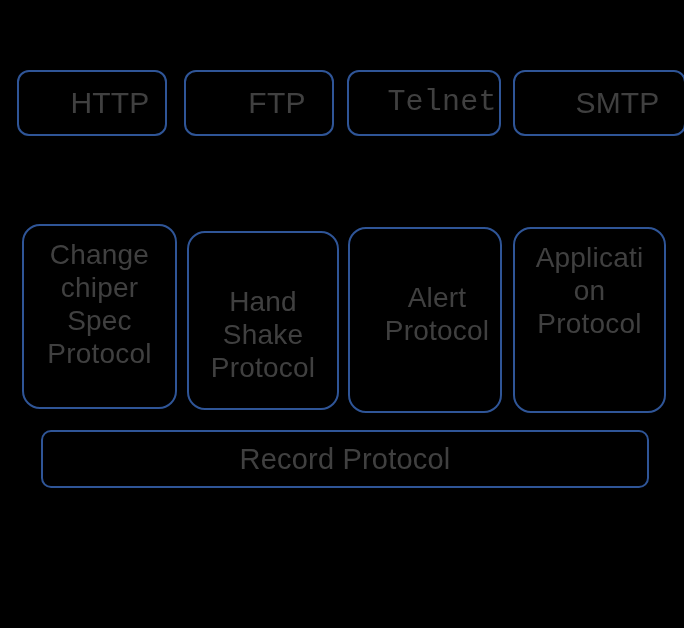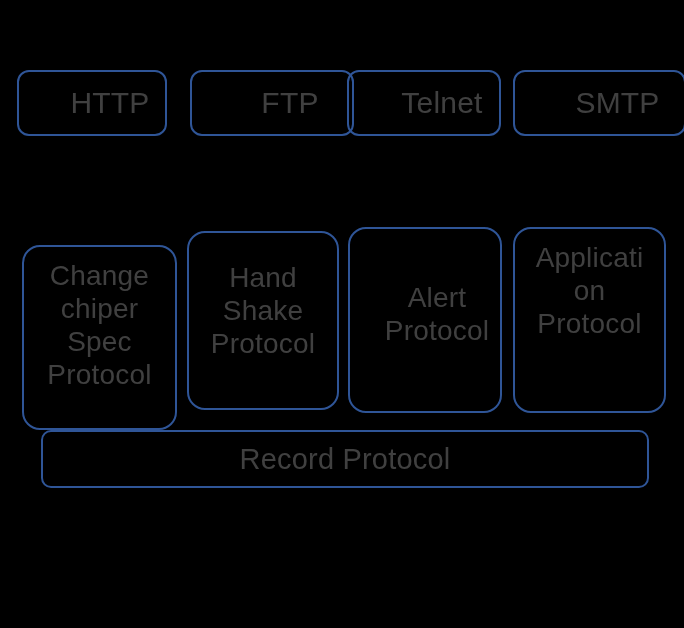--- a/index.html
+++ b/index.html
@@ -38,48 +38,48 @@
 
   
   .app-row .node {
     height: 66px;
     top: 70px;
     font-size: 30px;
     border-radius: 12px;
     padding-left: 36px;
   }
   #node-http   { left: 17px;  width: 150px; }
-  #node-ftp    { left: 190px; width: 164px; }
-  #node-telnet { left: 347px; width: 154px; }
+  #node-ftp    { left: 184px; width: 150px; }
+  #node-telnet { left: 347px; width: 154px; font-family: Liberation Mono, monospace; }
   #node-smtp   { left: 513px; width: 173px; }
 
   
   .ssl-row .node {
     font-size: 28px;
     border-radius: 18px;
     align-items: flex-start;
     padding-top: 0;
   }
   .ssl-row .node .label {
     display: block;
     width: 100%;
     padding: 0 4px;
     box-sizing: border-box;
     white-space: pre-line;
   }
 
   #node-ccs {
     left: 22px;  width: 155px;
-    top: 245px;  height: 185px;
+    top: 224px;  height: 185px;
   }
   #node-ccs .label { margin-top: 12px; }
 
   #node-handshake {
     left: 187px; width: 152px;
-    top: 231px;  height: 179px;
+    top: 231px;  height: 179px; align-items: center;
   }
   #node-handshake .label { margin-top: 28px; }
 
   #node-alert {
     left: 348px; width: 154px;
     top: 227px;  height: 186px;
   }
   #node-alert .label { margin-top: 52px; margin-left: 24px; }
 
   #node-application {

